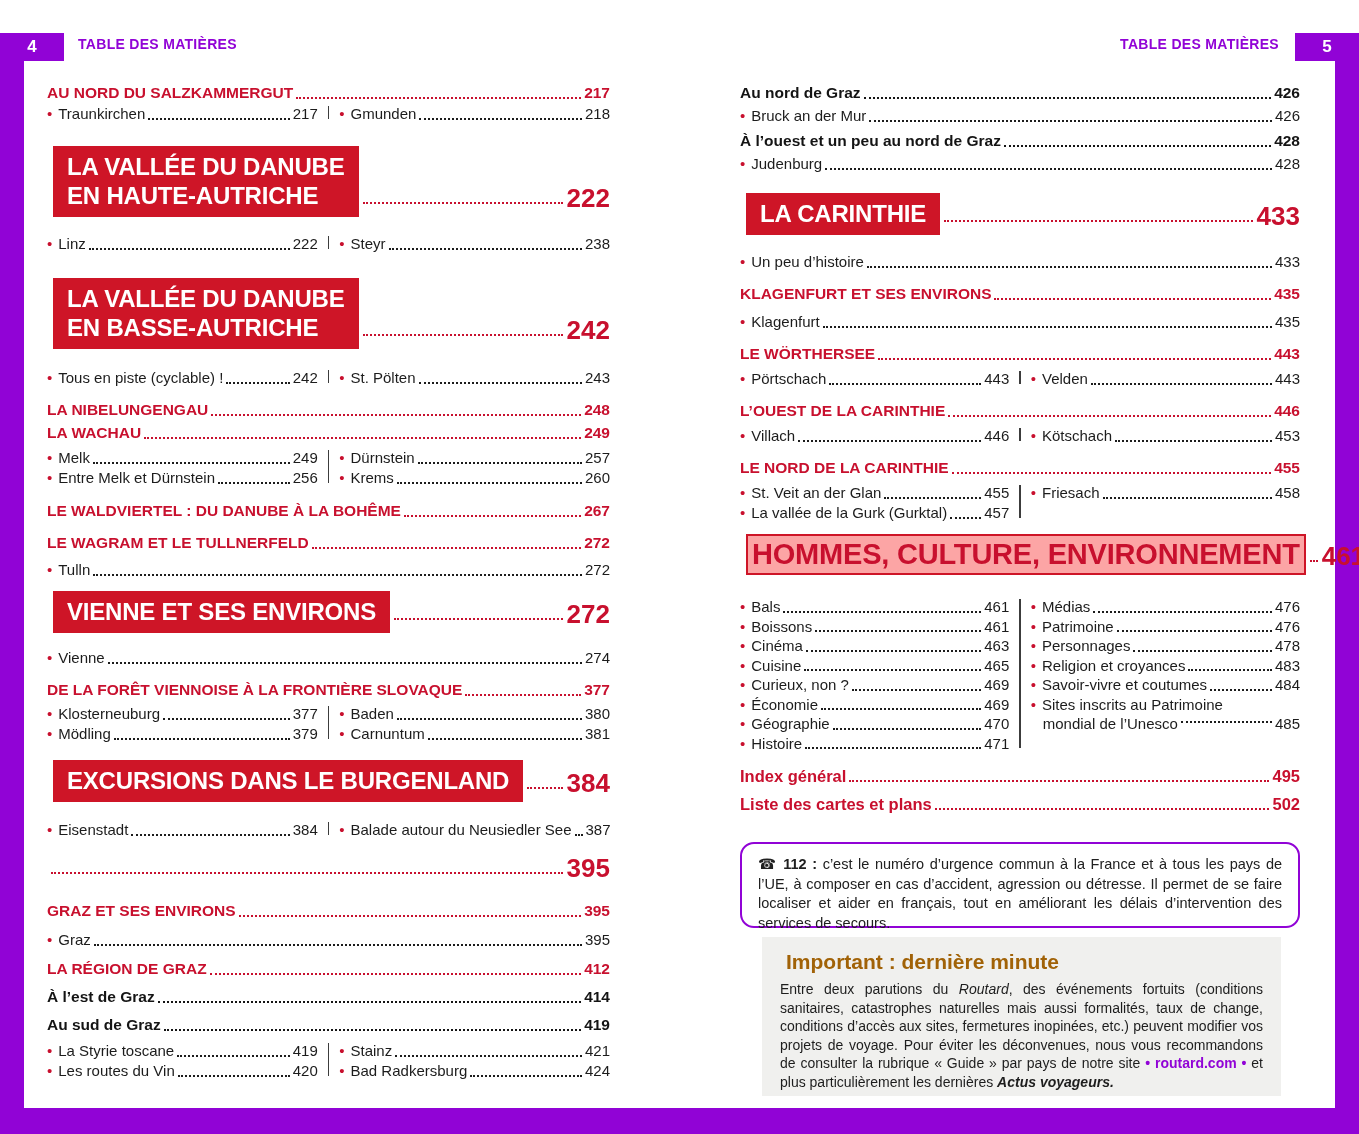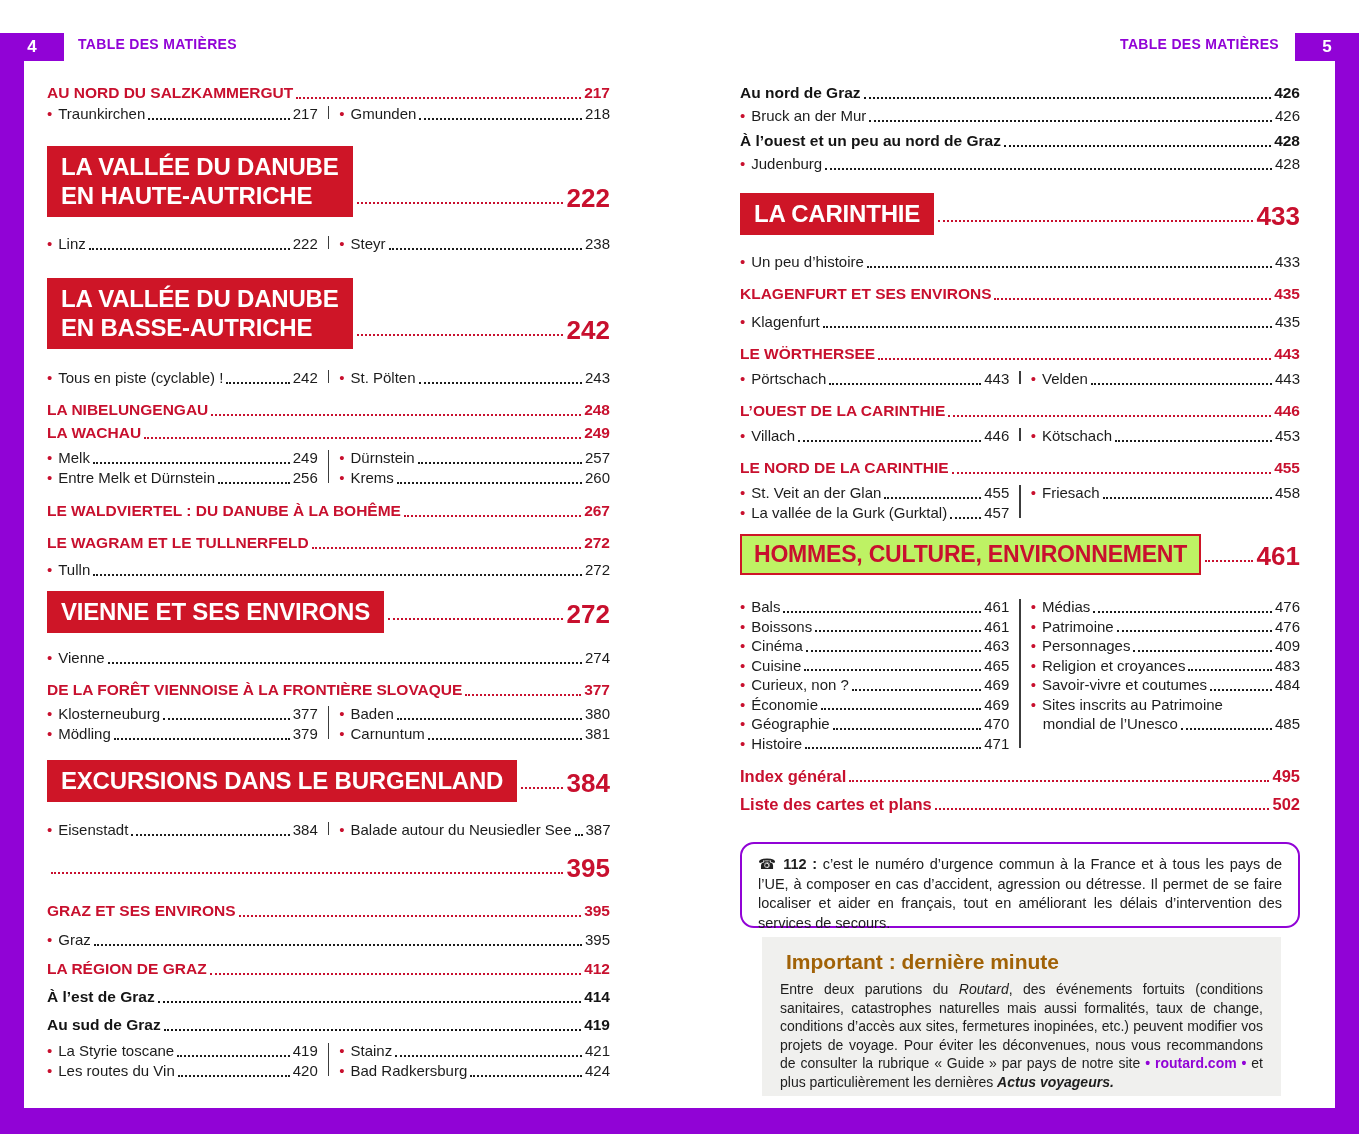--- a/index.html
+++ b/index.html
@@ -32,31 +32,31 @@
   .page.rp{left:740px;width:560px;}
   
   .row{display:flex;align-items:flex-end;font-size:15px;line-height:20px;}
   .lbl{white-space:nowrap;}
   .lead{flex:1 1 0;min-width:8px;border-bottom:2px dotted currentColor;margin:0 3px 4px 3px;}
   .pg{white-space:nowrap;}
   .sec{color:var(--red);font-weight:700;font-size:15.5px;}
   .secb{color:#141414;font-weight:700;font-size:15.5px;justify-content:space-between;}
   .item{color:var(--ink);}
   .blt{color:var(--red);margin-right:6px;flex:0 0 auto;}
-  .ind{padding-left:12px;}
+  .ind{padding-left:12px;align-items:center;}
   .cols{display:flex;align-items:stretch;}
   .col{flex:1 1 0;min-width:0;display:flex;flex-direction:column;}
   .sep{flex:0 0 1.5px;background:#3c3c3c;margin:2px 10px 5px 10px;}
   .tight .row{line-height:19.5px;}
   
   .chap{display:flex;align-items:flex-end;}
   .bx{background:var(--boxred);color:#fff;font-weight:700;font-size:24px;line-height:29px;
-      padding:6px 14px 7px;white-space:nowrap;letter-spacing:-.2px;}
-  .bx.outline{background:#bef264;border:2.5px solid var(--boxred);color:var(--red);
-      font-size:23px;line-height:28px;padding:4px 12px 5px;}
+      padding:6px 14px 7px;white-space:nowrap;letter-spacing:-.2px;margin-left:6px;}
+  .bx.outline{background:#fca5a5;border:2.5px solid var(--boxred);color:var(--red);
+      font-size:29px;line-height:28px;padding:4px 4px 5px;}
   .chap .lead{border-bottom:2.5px dotted var(--red);margin:0 4px 13px 4px;}
   .chap .pg{color:var(--red);font-weight:700;font-size:26px;line-height:26px;margin-bottom:6px;}
   
   .index{color:var(--red);font-weight:700;font-size:16.5px;line-height:22px;}
   .index .lead{margin-bottom:5px;}
   
   .ebox{position:absolute;left:740px;top:842px;width:560px;height:86px;box-sizing:border-box;
     border:2.5px solid var(--purple);border-radius:14px;padding:11px 16px;
     font-size:14.5px;line-height:19.5px;color:#202020;text-align:justify;background:#fff;}
   .ebox .b{font-weight:700;}
@@ -574,21 +574,21 @@
       <div class="row item">
           <span class="blt">•</span>
           <span class="lbl">Patrimoine</span>
           <span class="lead"></span>
           <span class="pg">476</span>
         </div>
       <div class="row item">
           <span class="blt">•</span>
           <span class="lbl">Personnages</span>
           <span class="lead"></span>
-          <span class="pg">409</span>
+          <span class="pg">478</span>
         </div>
       <div class="row item">
           <span class="blt">•</span>
           <span class="lbl">Religion et croyances</span>
           <span class="lead"></span>
           <span class="pg">483</span>
         </div>
       <div class="row item">
           <span class="blt">•</span>
           <span class="lbl">Savoir-vivre et coutumes</span>

